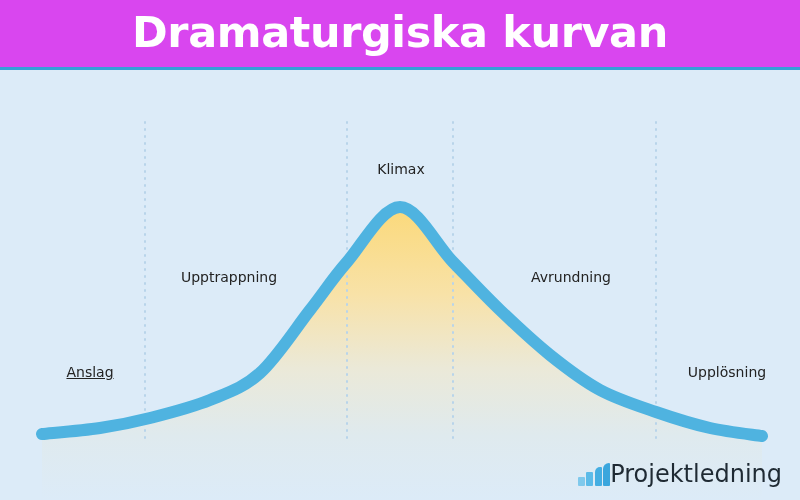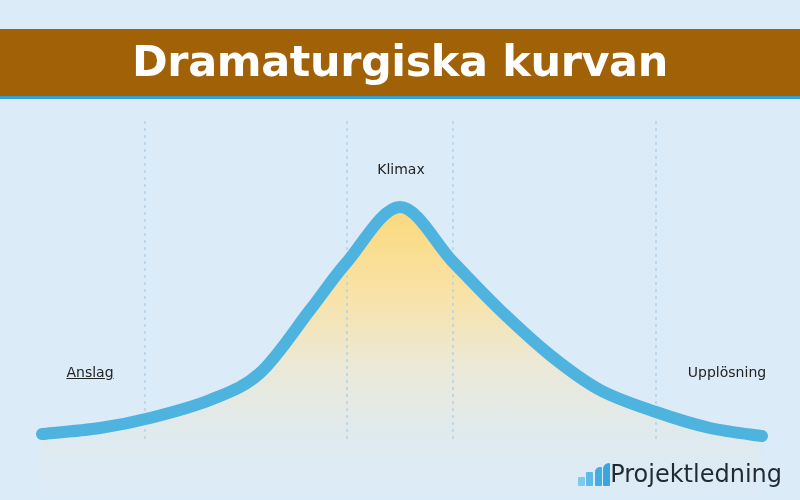--- a/index.html
+++ b/index.html
@@ -21,27 +21,26 @@
     overflow: hidden;
   }
 
   
   #header-band {
     position: absolute;
     left: 0;
     top: 0;
     width: 800px;
     height: 70px;
-    background: #a16207;
+    background: #d946ef;
     box-sizing: border-box;
     border-bottom: 3px solid #35a0d8;
     display: flex;
     align-items: center;
     justify-content: center;
-    margin-top: 29px;
   }
   #header-title {
     color: #ffffff;
     font-size: 43px;
     font-weight: bold;
     letter-spacing: -0.4px;
     line-height: 1;
     white-space: nowrap;
     margin-top: -2px;
     font-family: "DejaVu Sans", sans-serif;
@@ -132,21 +131,23 @@
           <line x1="145" x2="145" y1="52" y2="370" stroke="#b8d4ea" stroke-width="2" stroke-linecap="round" stroke-dasharray="1 6"></line>
           <line x1="347" x2="347" y1="52" y2="370" stroke="#b8d4ea" stroke-width="2" stroke-linecap="round" stroke-dasharray="1 6"></line>
           <line x1="453" x2="453" y1="52" y2="370" stroke="#b8d4ea" stroke-width="2" stroke-linecap="round" stroke-dasharray="1 6"></line>
           <line x1="656" x2="656" y1="52" y2="370" stroke="#b8d4ea" stroke-width="2" stroke-linecap="round" stroke-dasharray="1 6"></line>
         </g>
 
       <path id="curve-path" fill="none" stroke="#4fb3e0" stroke-width="12" stroke-linecap="round" stroke-linejoin="round" d="M 42 364 C 51.67 363.00, 82.00 360.67, 100.00 358.00 C 118.00 355.33, 131.67 352.67, 150.00 348.00 C 168.33 343.33, 191.67 337.50, 210.00 330.00 C 228.33 322.50, 243.33 318.00, 260.00 303.00 C 276.67 288.00, 295.50 258.50, 310.00 240.00 C 324.50 221.50, 332.00 209.17, 347.00 192.00 C 362.00 174.83, 382.33 137.00, 400.00 137.00 C 417.67 137.00, 436.33 174.83, 453.00 192.00 C 469.67 209.17, 483.83 224.50, 500.00 240.00 C 516.17 255.50, 533.33 271.67, 550.00 285.00 C 566.67 298.33, 582.33 310.50, 600.00 320.00 C 617.67 329.50, 637.67 335.67, 656.00 342.00 C 674.33 348.33, 692.33 354.00, 710.00 358.00 C 727.67 362.00, 753.33 364.67, 762.00 366.00"></path>
     </svg>
 
     <div class="stage-label" style="left:90px;  top:302px;text-decoration:underline;">Anslag</div>
+    <div class="stage-label" style="left:229px; top:207px;">Upptrappning</div>
     <div class="stage-label" style="left:401px; top:99px;">Klimax</div>
+    <div class="stage-label" style="left:571px; top:207px;">Avrundning</div>
     <div class="stage-label" style="left:727px; top:302px;">Upplösning</div>
   </div>
 
   <div id="logo">
     <div id="logo-bars">
       <div class="bar b1"></div>
       <div class="bar b2"></div>
       <div class="bar b3"></div>
       <div class="bar b4"></div>
     </div>

